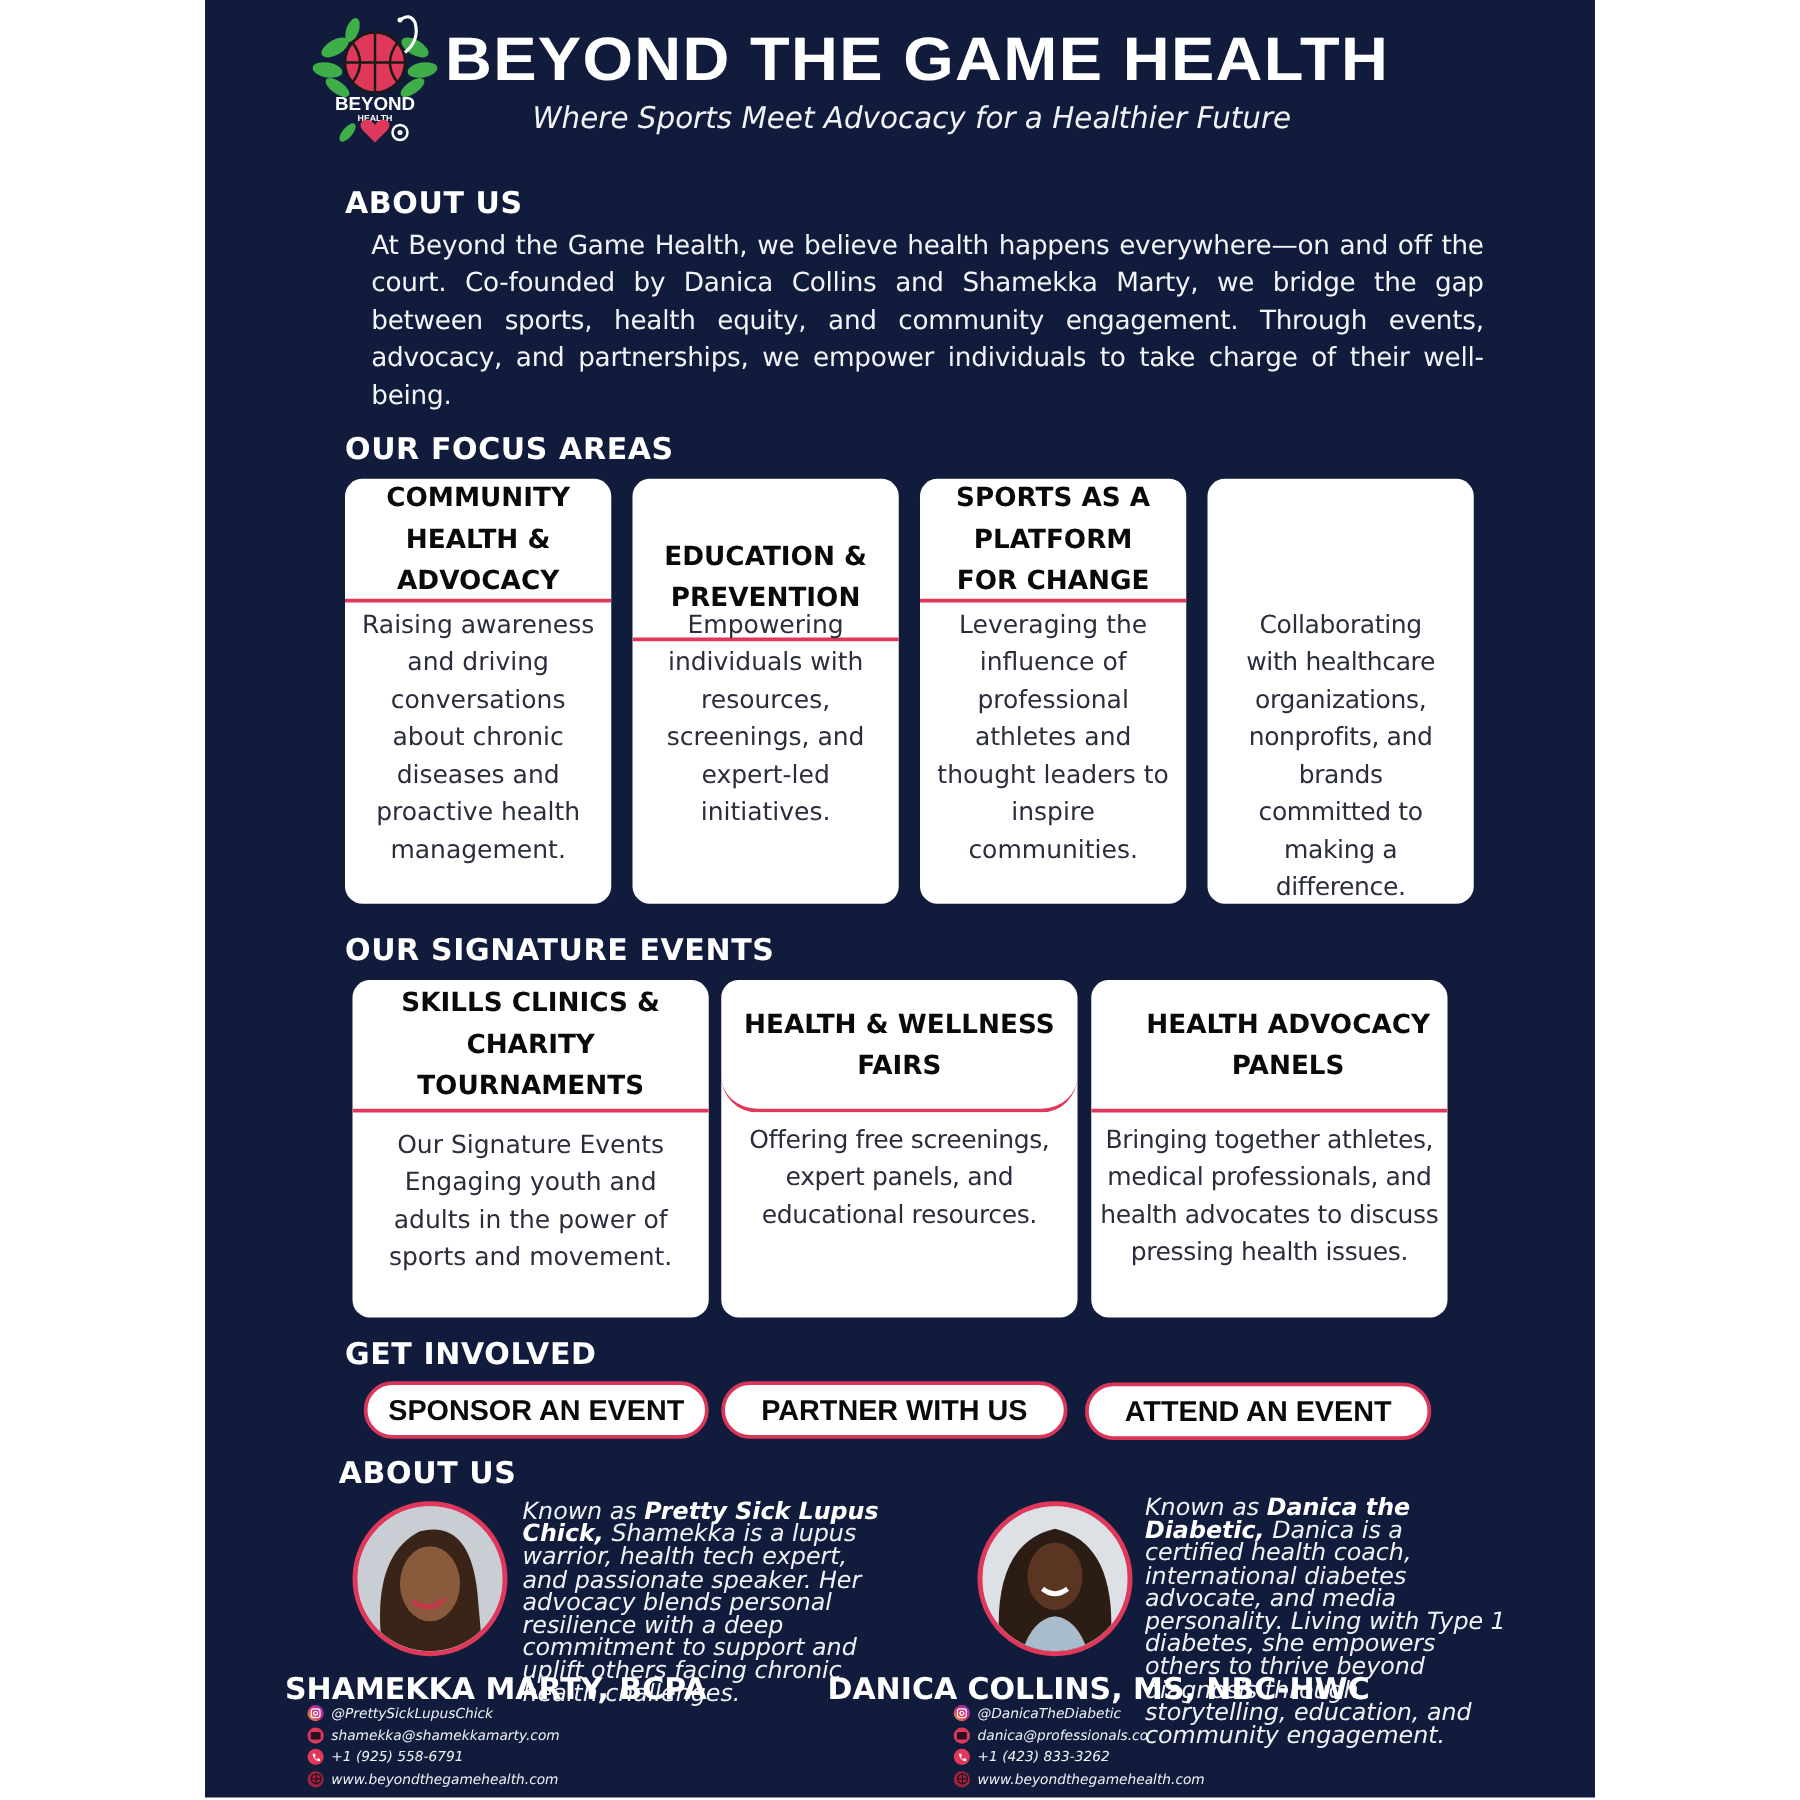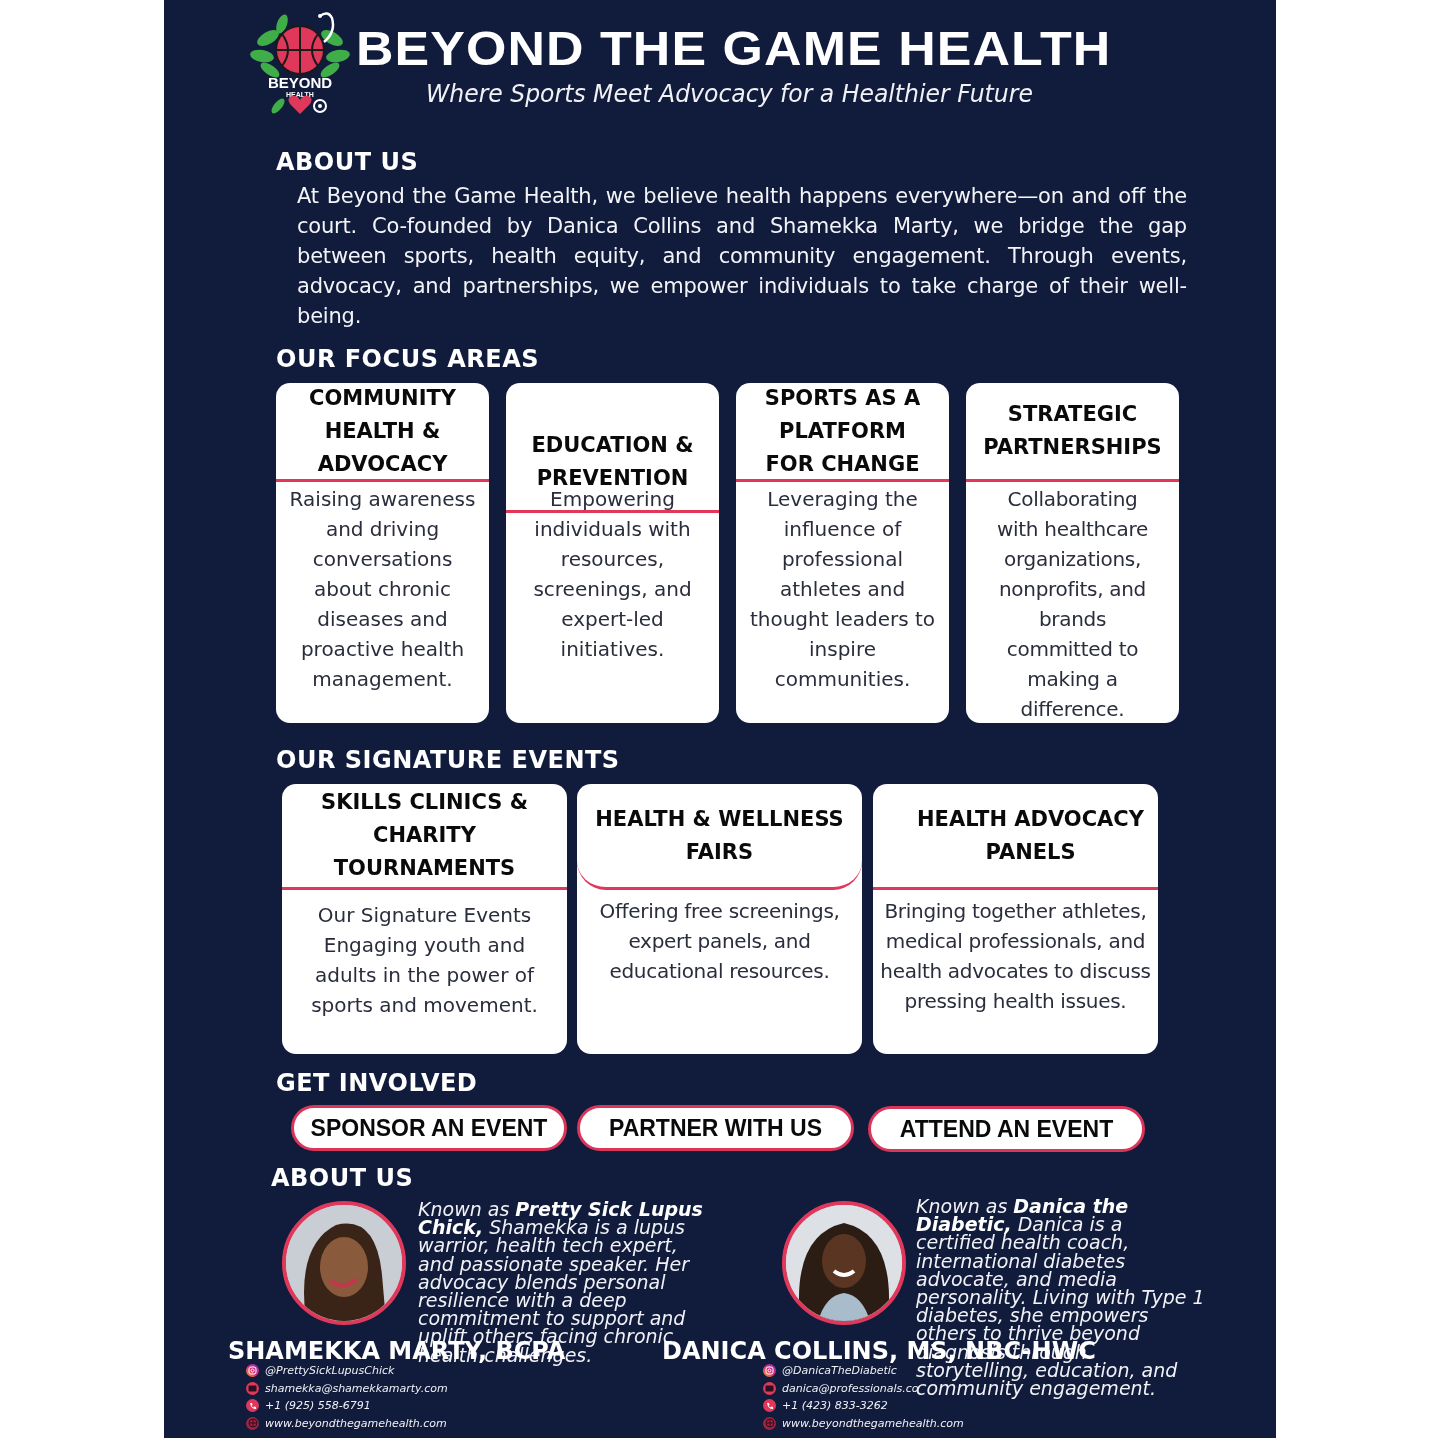--- a/index.html
+++ b/index.html
@@ -146,21 +146,20 @@
     </div>
     <div class="card" style="left:342px; top:383px; width:213px; height:340px;">
       <div class="card-head" style="padding:0 22px;margin-top:31px;">EDUCATION &amp; PREVENTION</div>
       <div class="card-body" style="padding:0 14px;">Empowering individuals with resources, screenings, and expert-led initiatives.</div>
     </div>
     <div class="card" style="left:572px; top:383px; width:213px; height:340px;">
       <div class="card-head" style="padding:0 24px;">SPORTS AS A PLATFORM FOR CHANGE</div>
       <div class="card-body" style="padding:0 4px;">Leveraging the influence of professional athletes and thought leaders to inspire communities.</div>
     </div>
     <div class="card" style="left:802px; top:383px; width:213px; height:340px;">
-      <div class="card-head" style="padding:0 30px;">STRATEGIC PARTNERSHIPS</div>
       <div class="card-body" style="padding:0 18px; letter-spacing:-0.3px;">Collaborating with healthcare organizations, nonprofits, and brands committed to making a difference.</div>
     </div>
   </div>
 
   <div class="h-section" style="left:112px; top:746px;">OUR SIGNATURE EVENTS</div>
 
   <div class="events">
     <div class="card" style="left:118px; top:784px; width:285px; height:270px;">
       <div class="card-head" style="padding:0 34px;">SKILLS CLINICS &amp; CHARITY TOURNAMENTS</div>
       <div class="card-body" style="top:116px; padding:0 16px;">Our Signature Events Engaging youth and adults in the power of sports and movement.</div>

